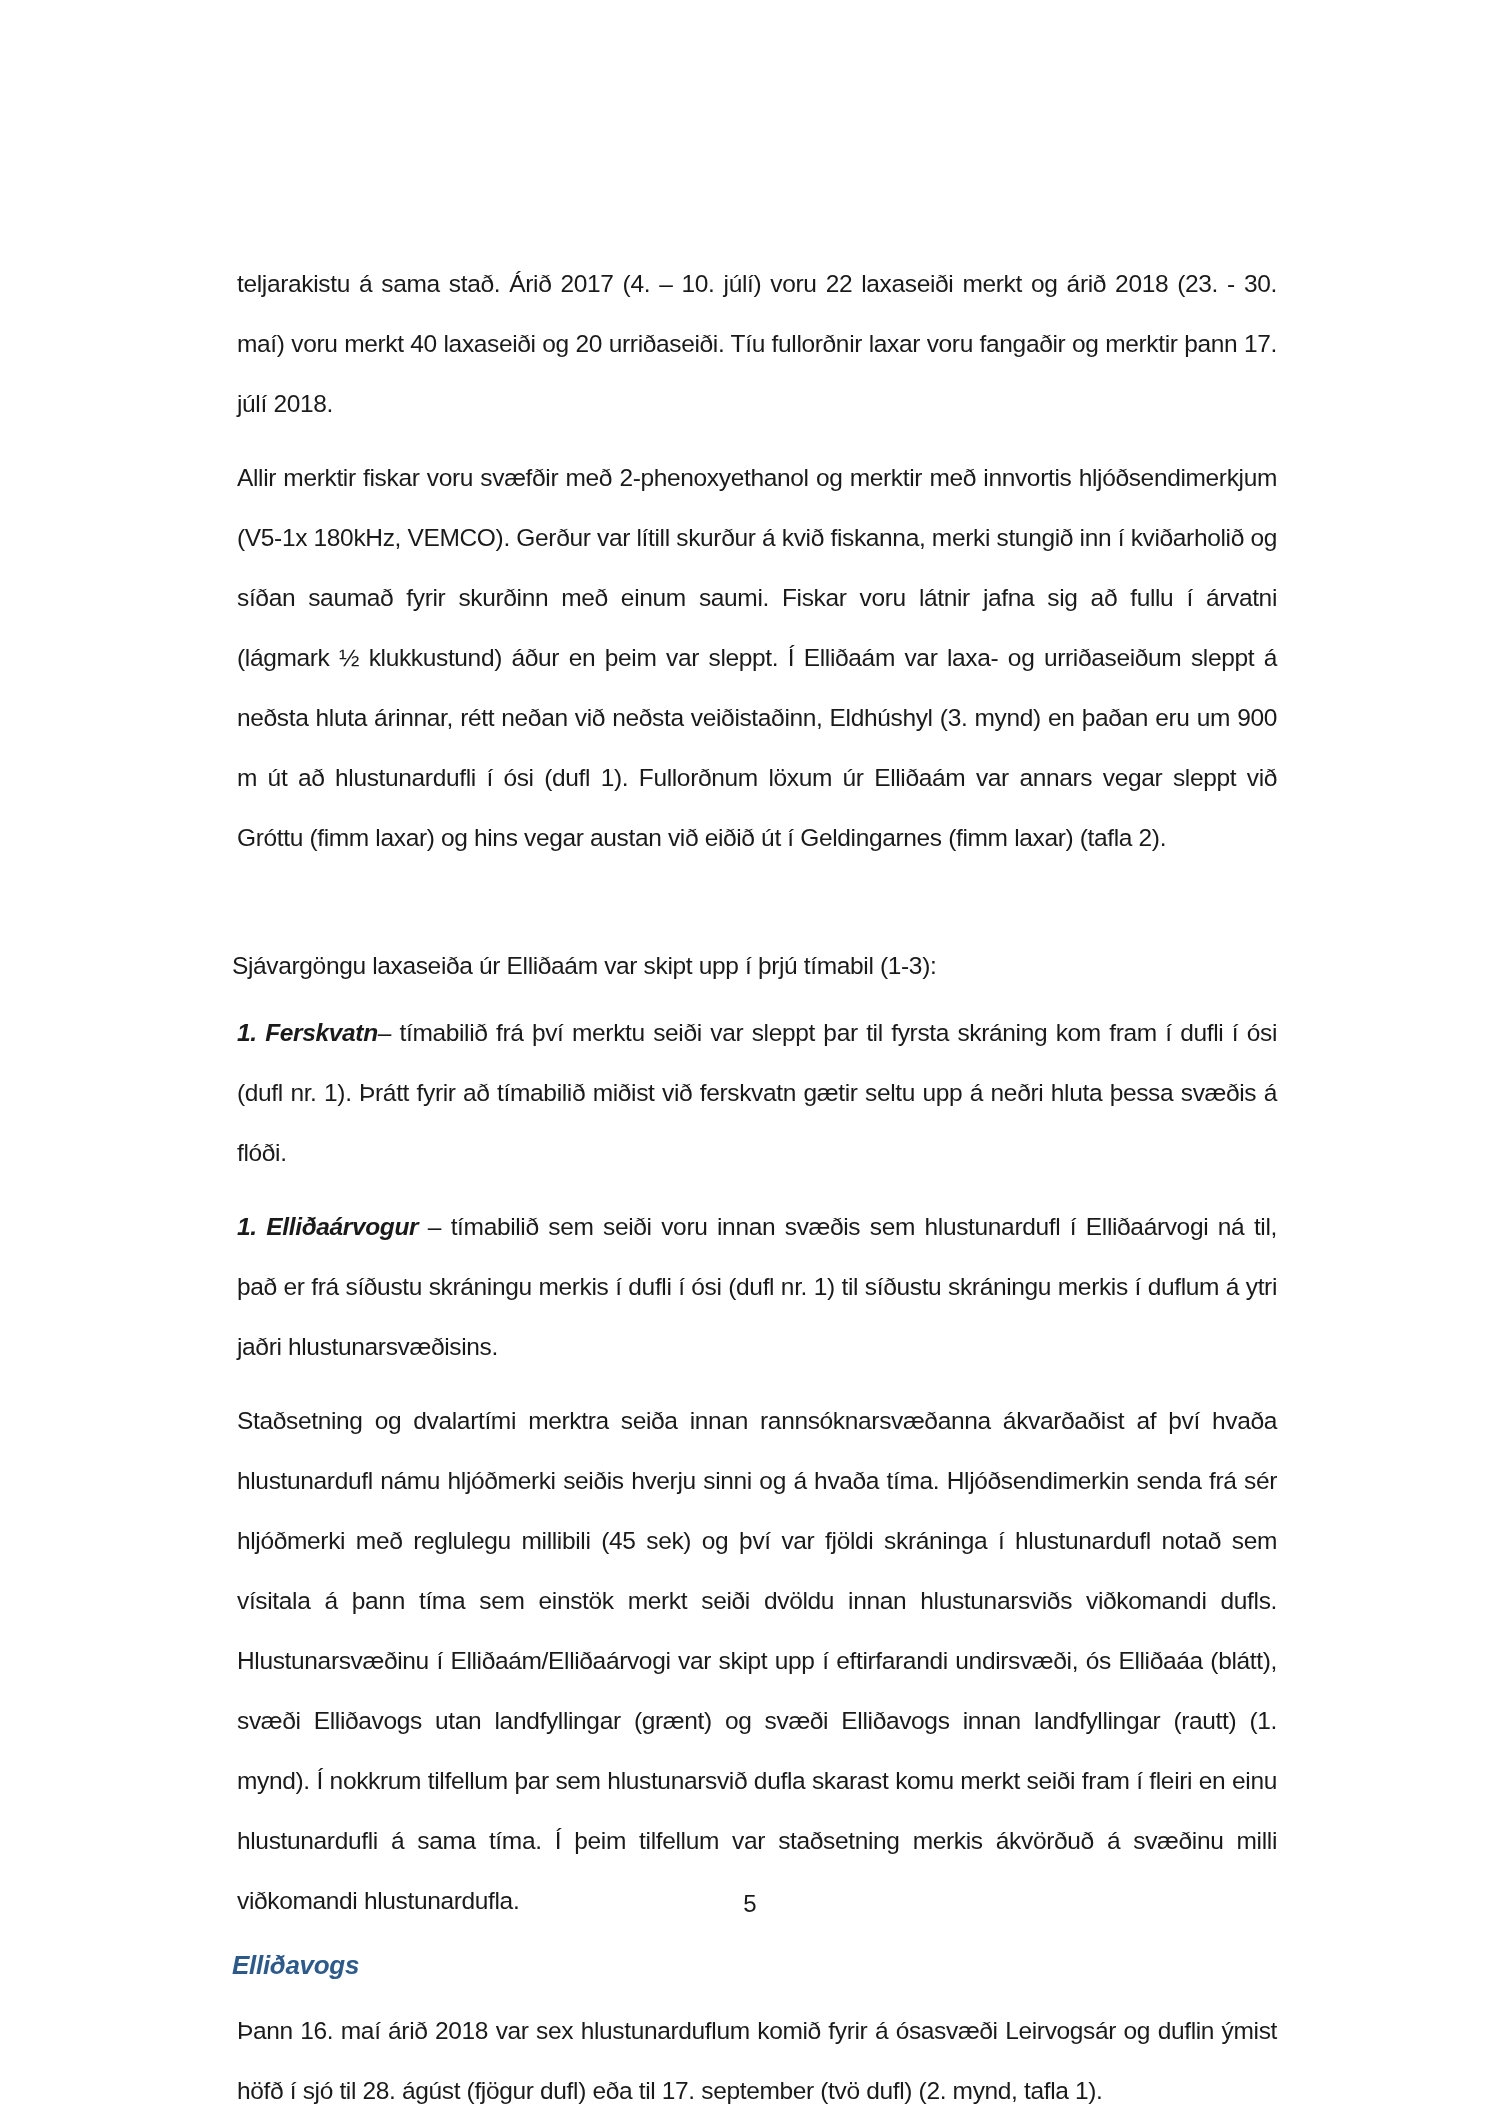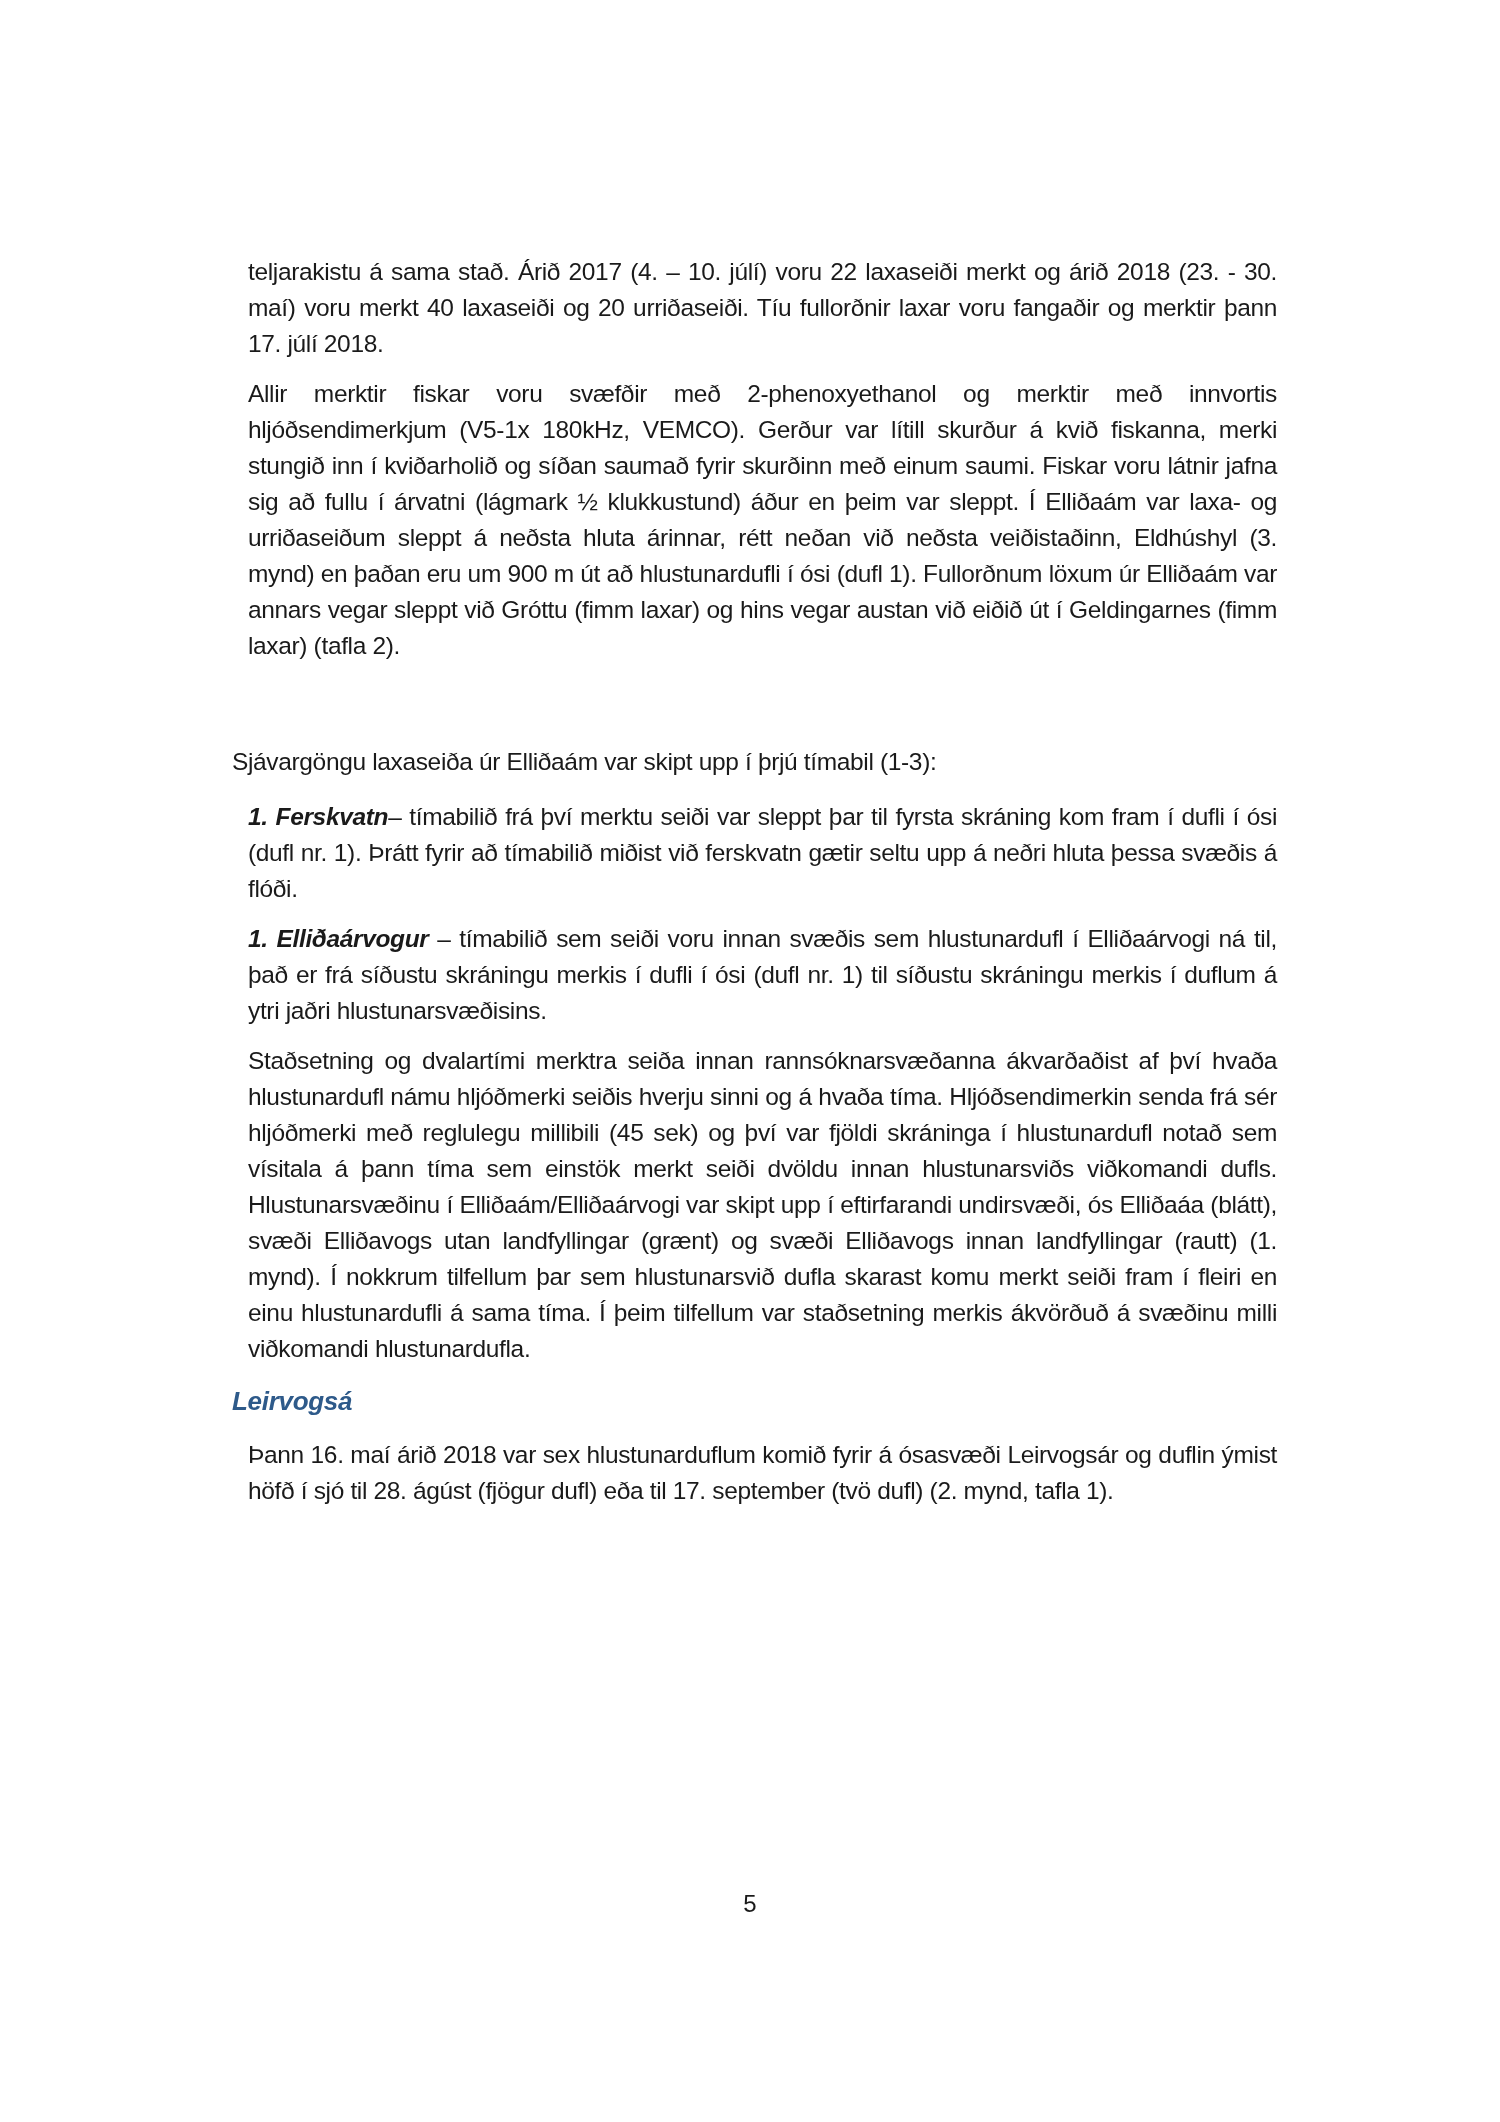--- a/index.html
+++ b/index.html
@@ -16,23 +16,23 @@
     color: #1a1a1a;
   }
   .page {
     position: absolute;
     left: 232px;
     top: 254px;
     width: 1045px;
   }
   .para {
     font-size: 24.5px;
-    line-height: 36px;
+    line-height: 60px;
     text-align: justify;
-    margin: 0 0 14px 16px;
+    margin: 0 0 14px 5px;
     letter-spacing: -0.35px;
     word-spacing: 0px;
   }
   .section-heading {
     font-size: 24.5px;
     line-height: 44.5px;
     font-weight: normal;
     margin: 76px 0 14px 0;
     letter-spacing: -0.35px;
   }
@@ -71,19 +71,19 @@
     <span class="term">1. Ferskvatn</span><span>– </span><span>tímabilið frá því merktu seiði var sleppt þar til fyrsta skráning kom fram í dufli í ósi (dufl nr. 1). Þrátt fyrir að tímabilið miðist við ferskvatn gætir seltu upp á neðri hluta þessa svæðis á flóði.</span>
   </p>
 
 
   <p class="para">
     <span class="term">1. Elliðaárvogur</span><span> – </span><span>tímabilið sem seiði voru innan svæðis sem hlustunardufl í Elliðaárvogi ná til, það er frá síðustu skráningu merkis í dufli í ósi (dufl nr. 1) til síðustu skráningu merkis í duflum á ytri jaðri hlustunarsvæðisins.</span>
   </p>
 
   <p class="para">Staðsetning og dvalartími merktra seiða innan rannsóknarsvæðanna ákvarðaðist af því hvaða hlustunardufl námu hljóðmerki seiðis hverju sinni og á hvaða tíma. Hljóðsendimerkin senda frá sér hljóðmerki með reglulegu millibili (45 sek) og því var fjöldi skráninga í hlustunardufl notað sem vísitala á þann tíma sem einstök merkt seiði dvöldu innan hlustunarsviðs viðkomandi dufls. Hlustunarsvæðinu í Elliðaám/Elliðaárvogi var skipt upp í eftirfarandi undirsvæði, ós Elliðaáa (blátt), svæði Elliðavogs utan landfyllingar (grænt) og svæði Elliðavogs innan landfyllingar (rautt) (1. mynd). Í nokkrum tilfellum þar sem hlustunarsvið dufla skarast komu merkt seiði fram í fleiri en einu hlustunardufli á sama tíma. Í þeim tilfellum var staðsetning merkis ákvörðuð á svæðinu milli viðkomandi hlustunardufla.</p>
 
-  <div class="subheading">Leirvogsá</div>
+  <div class="subheading">Elliðavogs</div>
 
   <p class="para">Þann 16. maí árið 2018 var sex hlustunarduflum komið fyrir á ósasvæði Leirvogsár og duflin ýmist höfð í sjó til 28. ágúst (fjögur dufl) eða til 17. september (tvö dufl) (2. mynd, tafla 1).</p>
 
 </div>
 
 <div class="page-number">5</div>
 
 </body></html>

